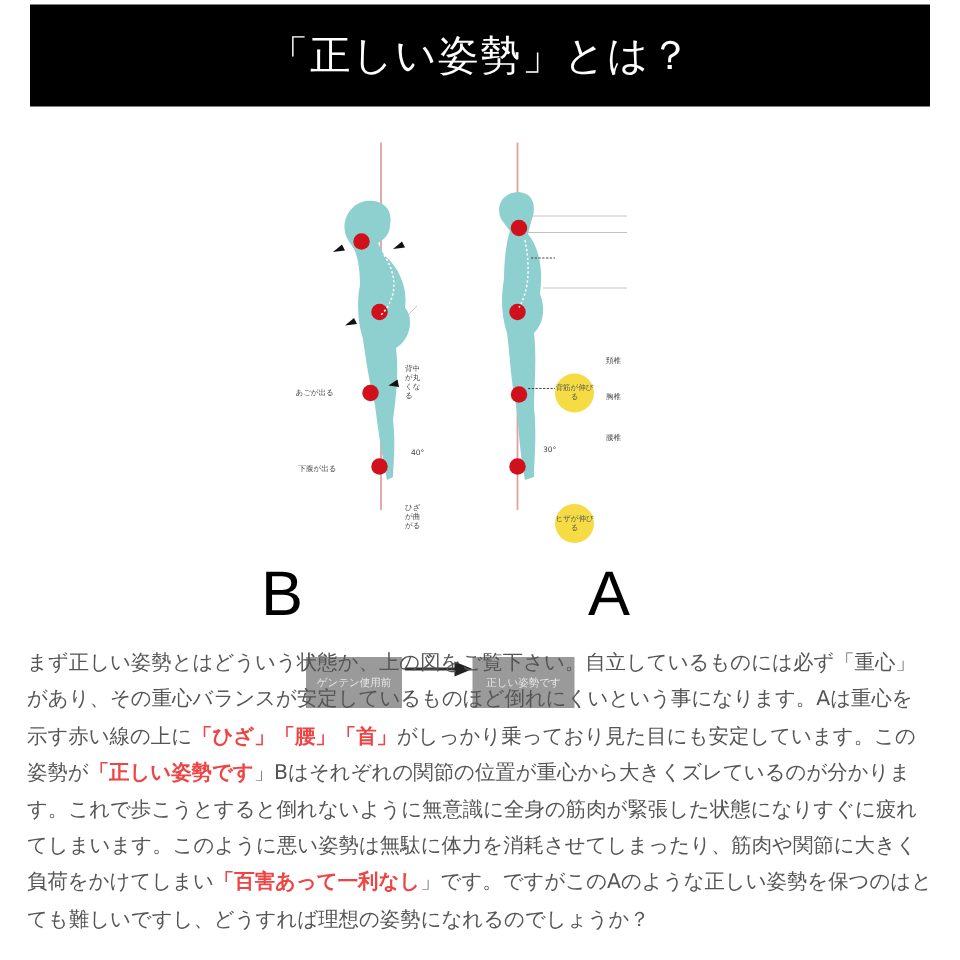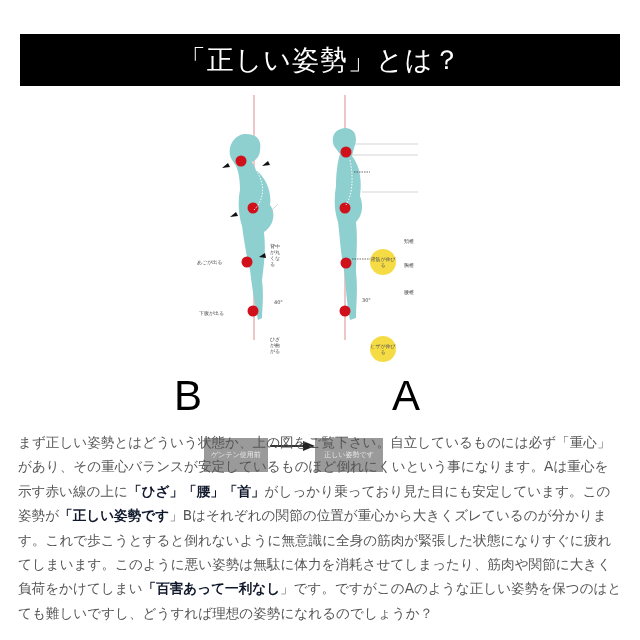--- a/index.html
+++ b/index.html
@@ -1,33 +1,33 @@
 <!DOCTYPE html>
 <html><head>
 <meta charset="utf-8">
 <style>
   html, body { margin:0; padding:0; background:#ffffff; }
   body { width:640px; height:640px; position:relative; overflow:hidden;
          font-family:"DejaVu Sans", "Liberation Sans", sans-serif; color:#444; }
   .title-bar { position:absolute; left:24px; top:19px; width:479px; height:50px; box-sizing:border-box; }
   .title-bar { left:24px; width:479px; }
   .title-bar { left:20px; width:484px; }
-  .title-bar { position:absolute; left:20px; top:34px; width:486px; height:52px; background:#000; }
+  .title-bar { position:absolute; left:20px; top:3px; width:486px; height:68px; background:#000; }
   .title-bar { left:20px; right:20px; width:auto; }
   .title-text { position:absolute; left:0; right:0; top:0; bottom:0; display:flex; align-items:center; justify-content:center;
                 color:#fff; font-size:27px; letter-spacing:1px; }
   .figure { position:absolute; left:0; top:90px; width:640px; height:290px; }
   .big-letter { position:absolute; font-size:42px; color:#000; font-family:"Liberation Sans", sans-serif; }
   .arrow-box { position:absolute; height:34px; background:#9a9a9a; color:#e8e8e8; font-size:7px;
                display:flex; align-items:center; justify-content:center; }
   .arrow-line { position:absolute; height:2px; background:#333; }
   .arrow-head { position:absolute; width:0; height:0; border-top:5px solid transparent; border-bottom:5px solid transparent; border-left:12px solid #222; }
   .body-text { position:absolute; left:18px; top:430px; width:604px; font-size:13.6px; line-height:24.4px; color:#555;
                font-family:"DejaVu Sans", sans-serif; }
-  .body-text b { color:#0f172a; }
+  .body-text b { color:#ef4444; }
   .tiny { position:absolute; font-size:5px; color:#444; line-height:6px; }
   .yellow { position:absolute; width:26px; height:26px; border-radius:50%; background:#f5dc45; color:#555; font-size:5px;
             display:flex; align-items:center; justify-content:center; text-align:center; line-height:6px; }
 </style>
 </head>
 <body>
 
 <div class="title-bar">
   <div class="title-text">「正しい姿勢」とは？</div>
 </div>

